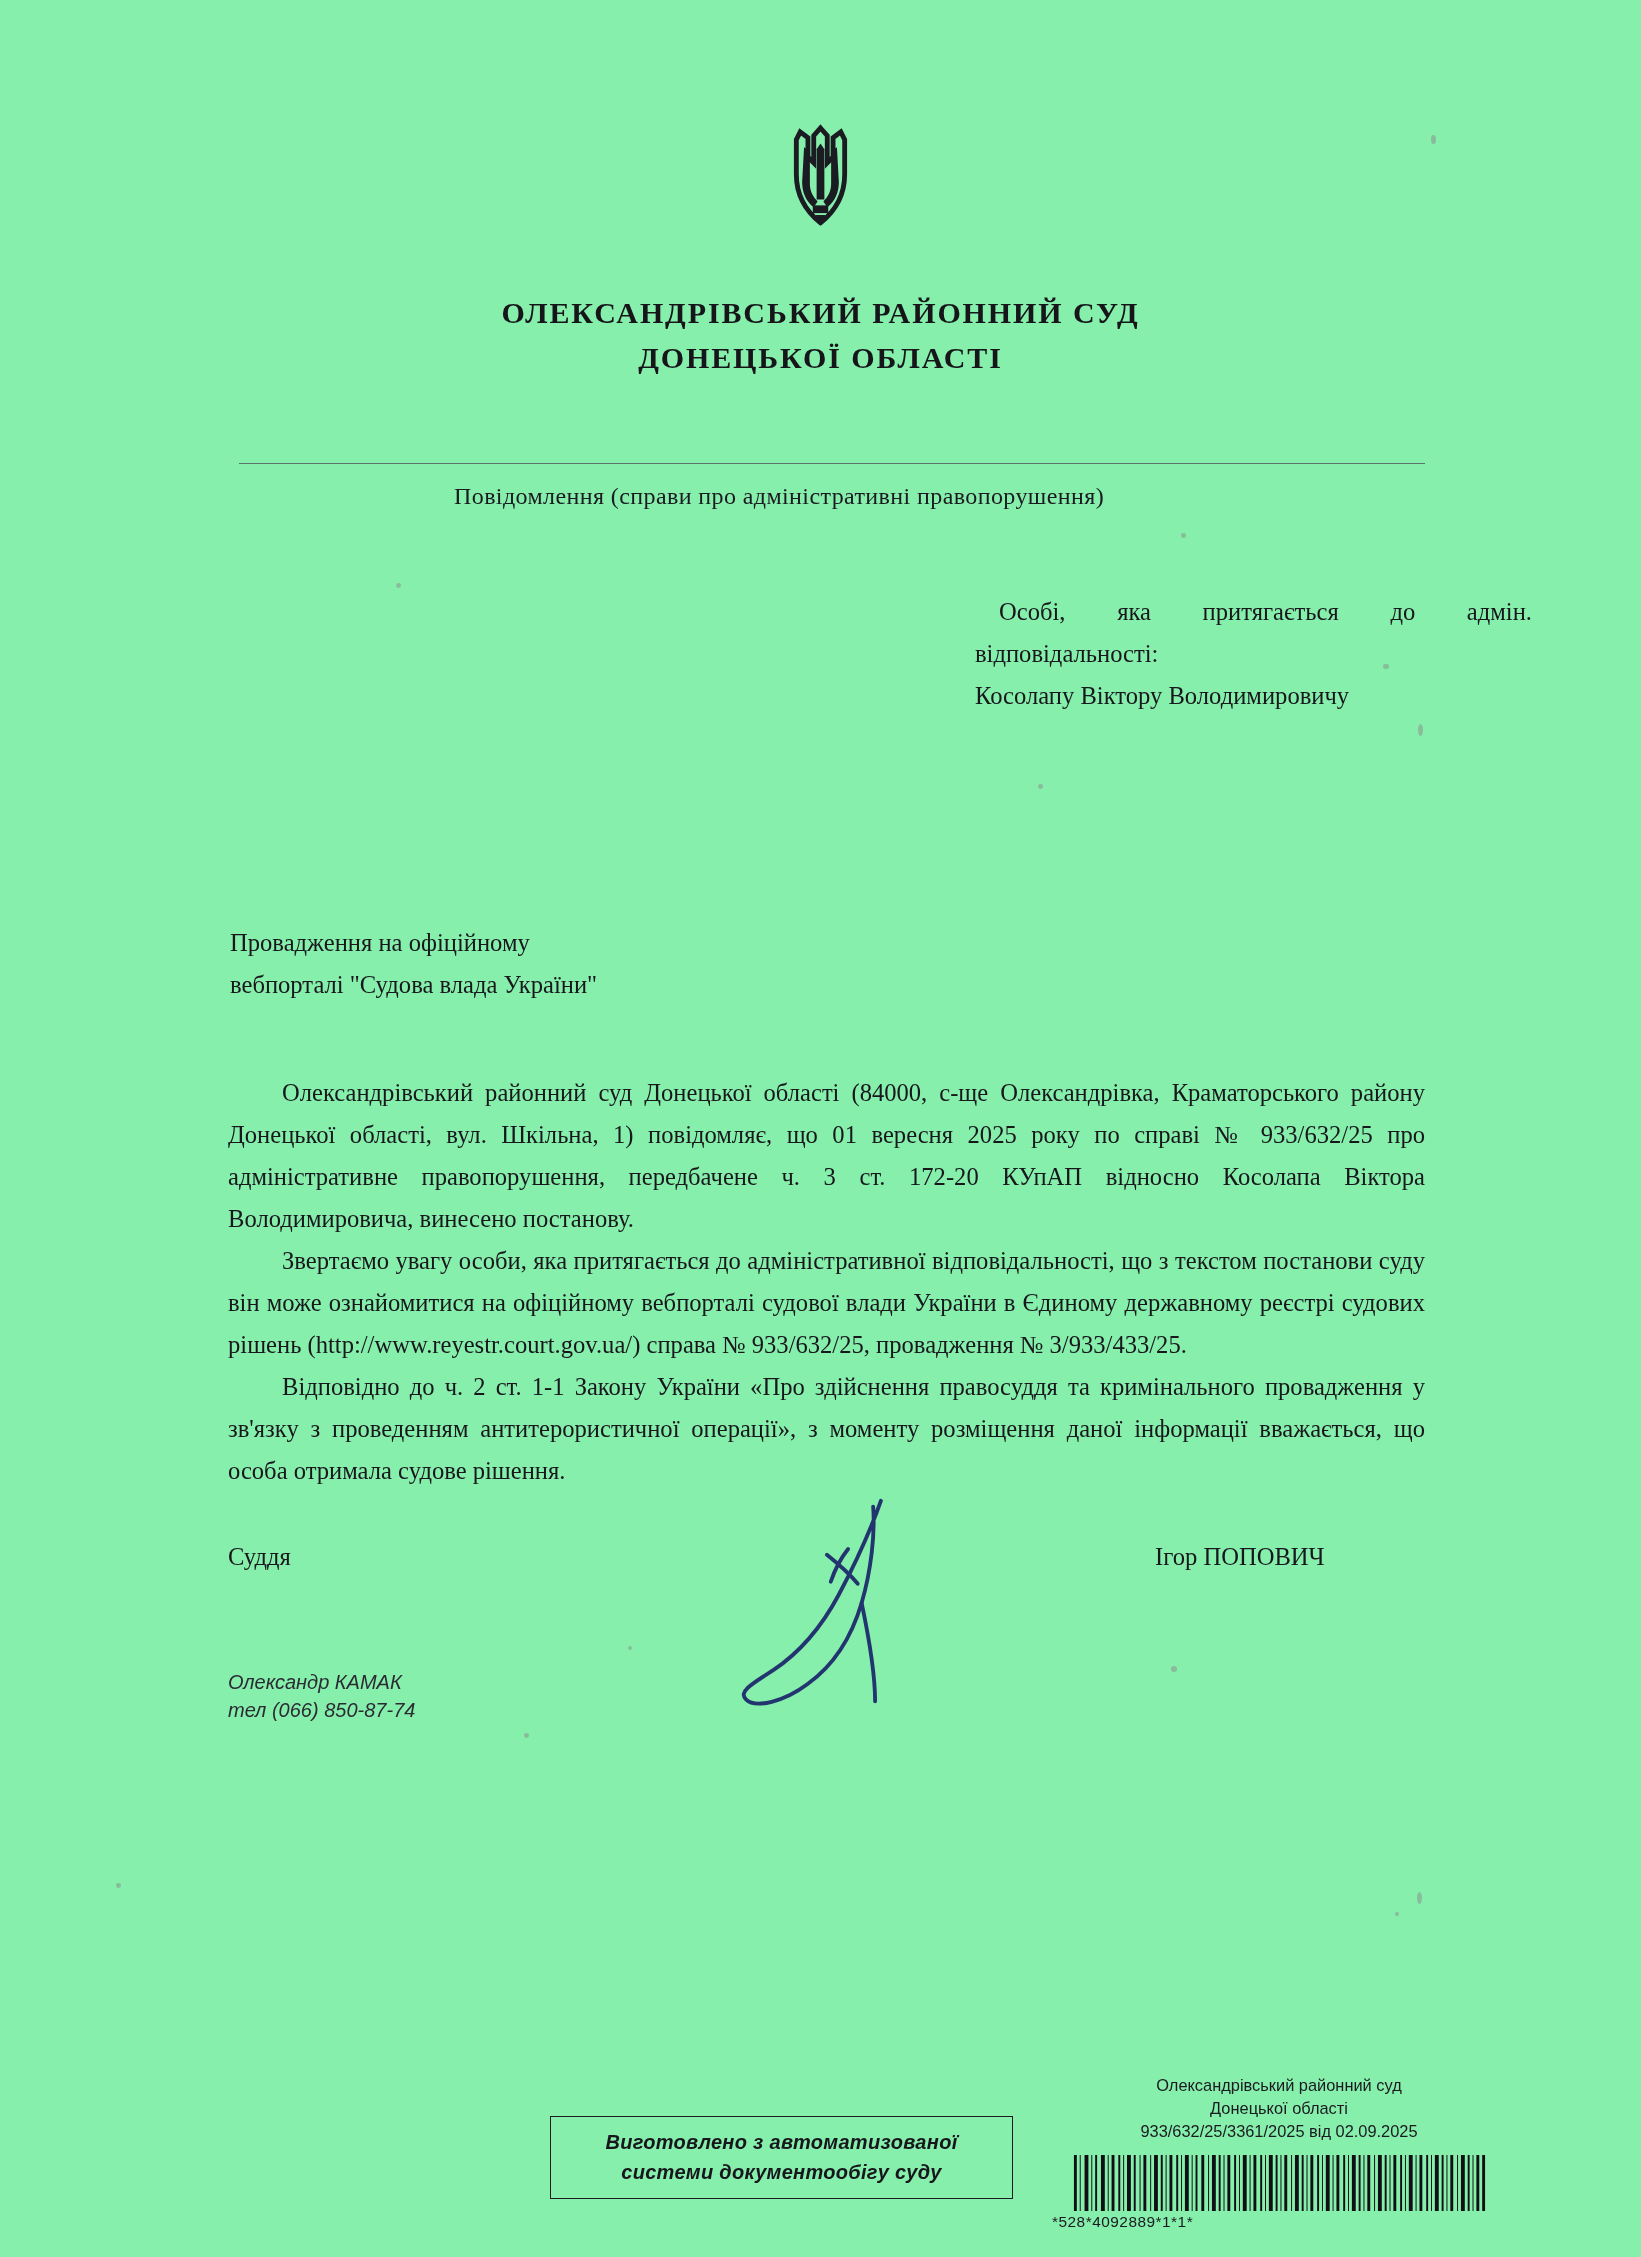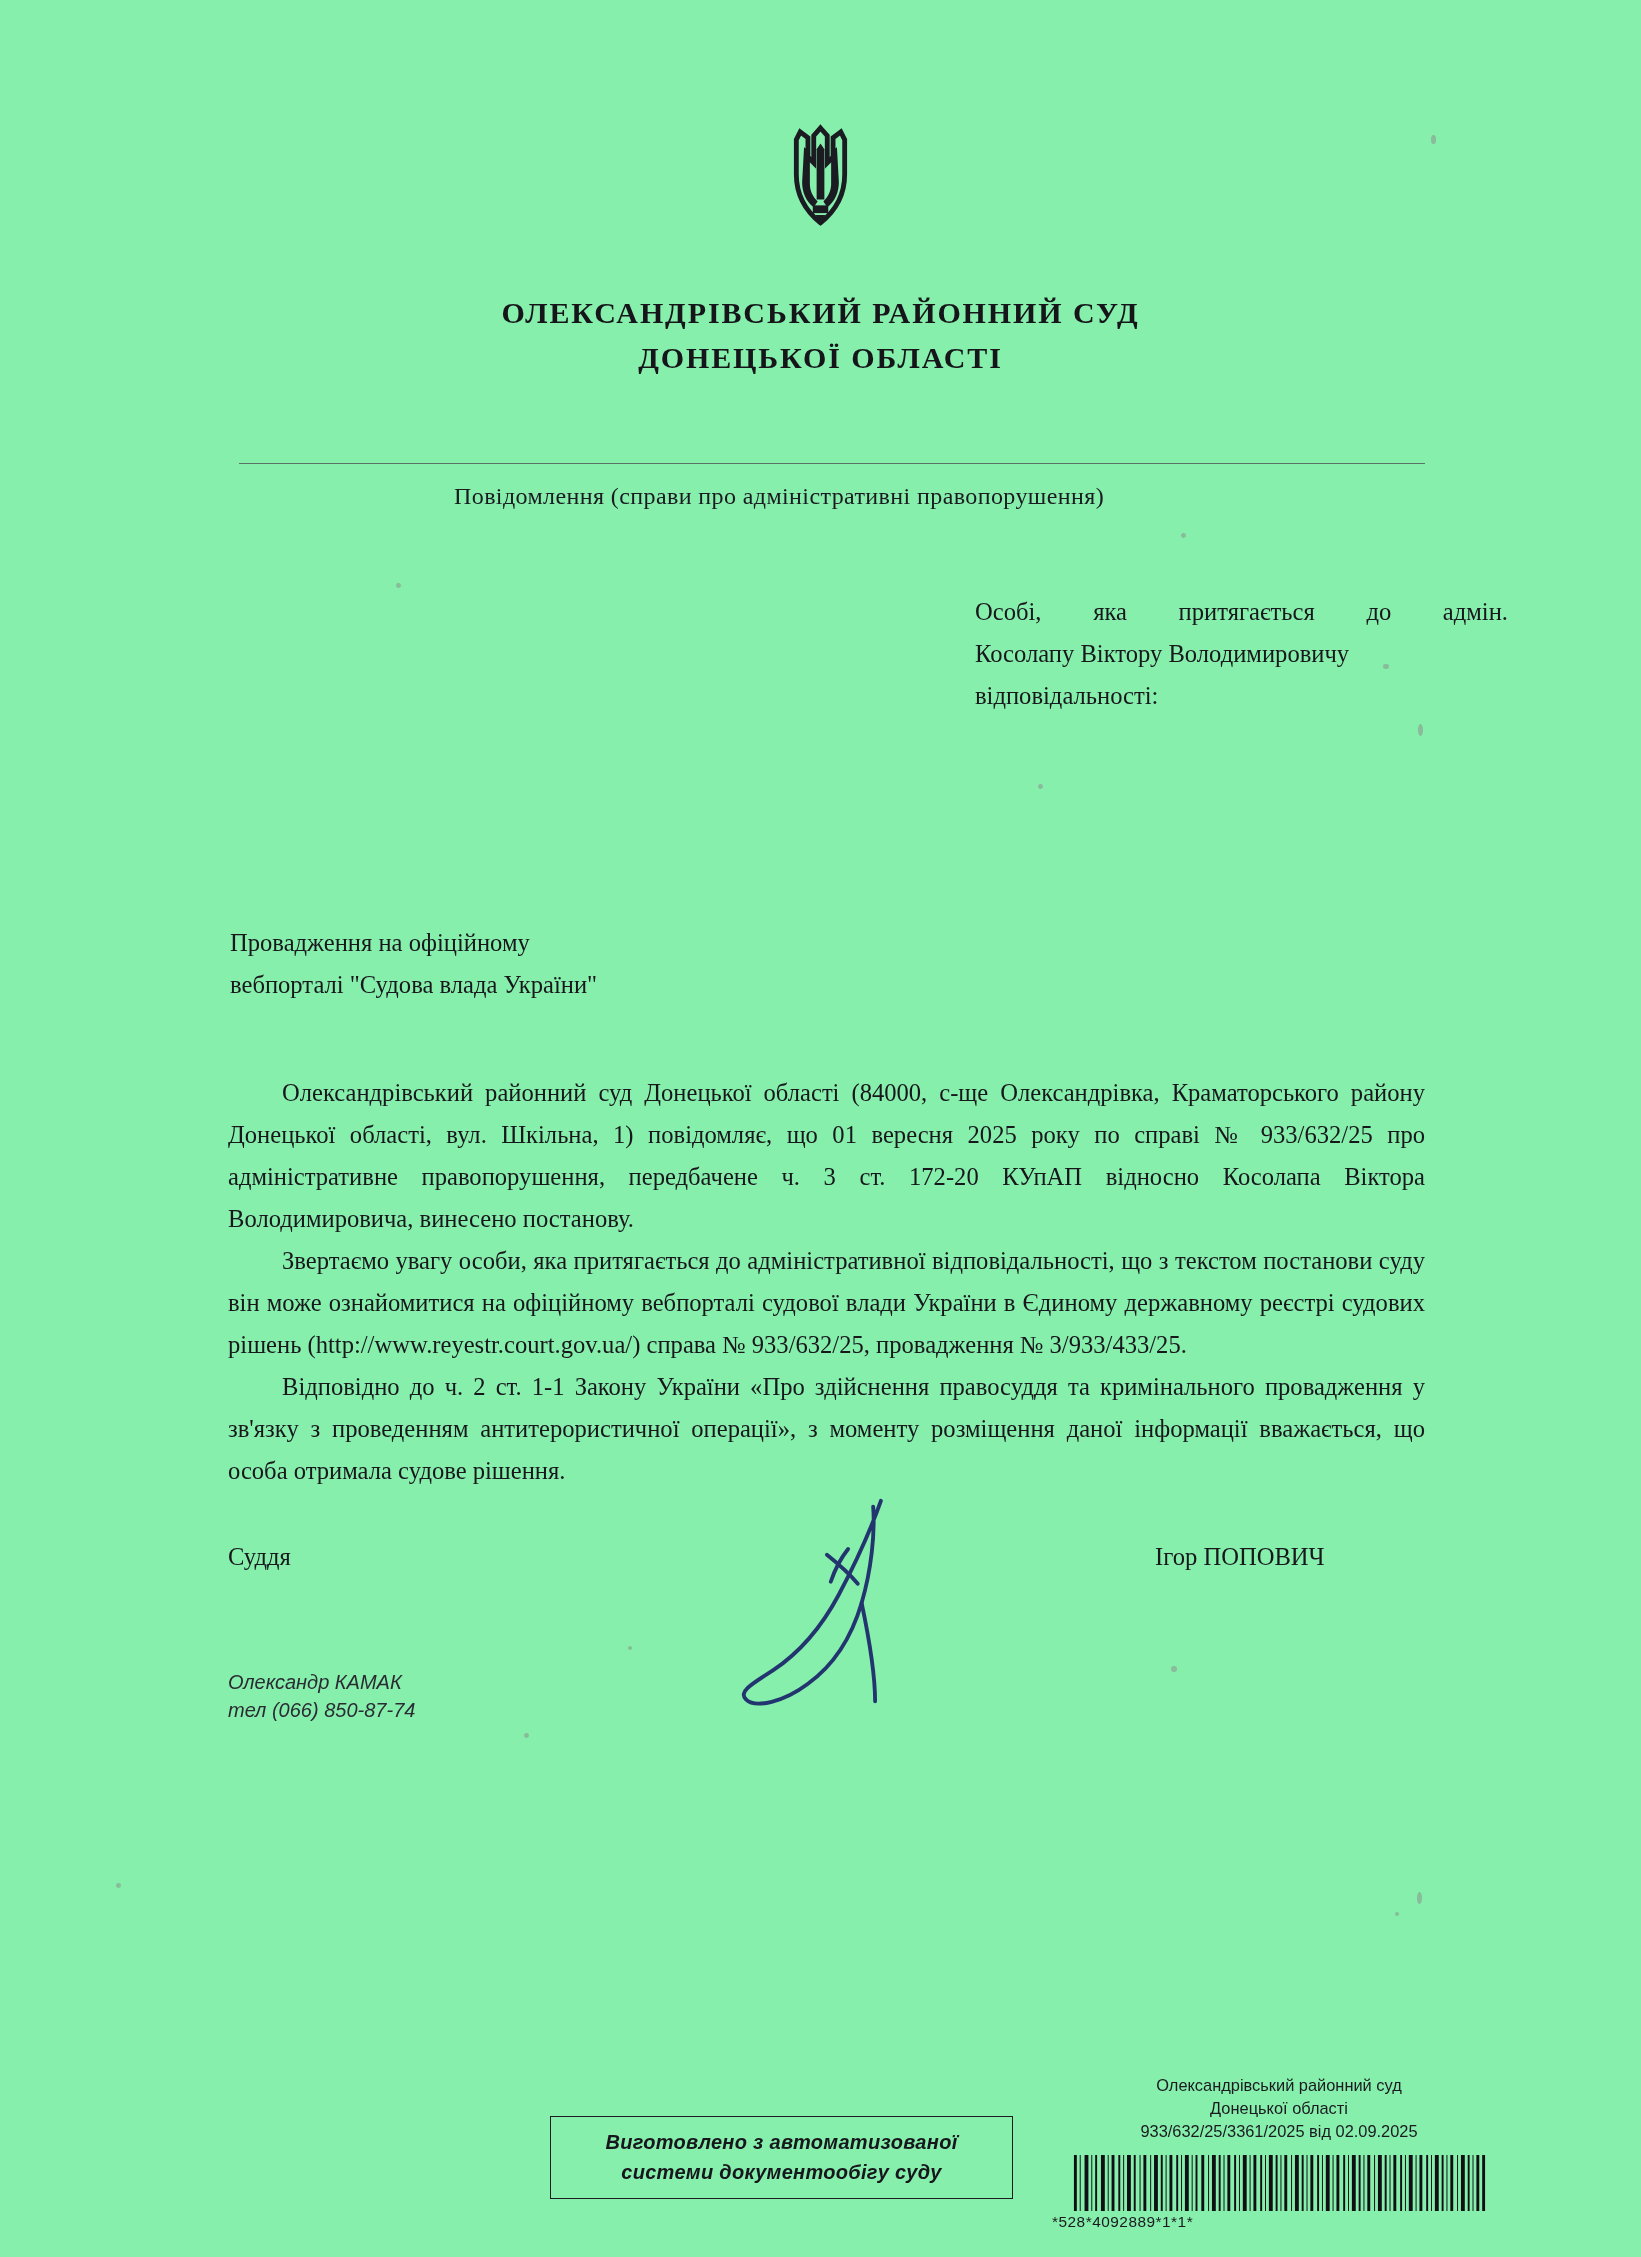--- a/index.html
+++ b/index.html
@@ -84,20 +84,21 @@
     left: 975px;
     width: 541px;
     font-size: 24.6px;
     line-height: 42px;
     color: #17171c;
   }
   .addressee .ln1 {
     text-align: justify;
     text-align-last: justify;
     width: 533px;
+    margin-left: 24px;
   }
 
   
   .refs {
     position: absolute;
     top: 772px;
     left: 230px;
     font-size: 24.6px;
     line-height: 42px;
     color: #17171c;
@@ -248,22 +249,22 @@
     <div>ДОНЕЦЬКОЇ ОБЛАСТІ</div>
   </div>
 
 
   <div class="header-rule"></div>
 
   <div class="notice-kind">Повідомлення (справи про адміністративні правопорушення)</div>
 
   <div class="addressee">
     <div class="ln1">Особі, яка притягається до адмін.</div>
+    <div>відповідальності:</div>
     <div>Косолапу Віктору Володимировичу</div>
-    <div>відповідальності:</div>
   </div>
 
   <div class="refs">
   </div>
 
   <div class="announce">
     <div>Провадження на офіційному</div>
     <div>вебпорталі "Судова влада України"</div>
   </div>
 

